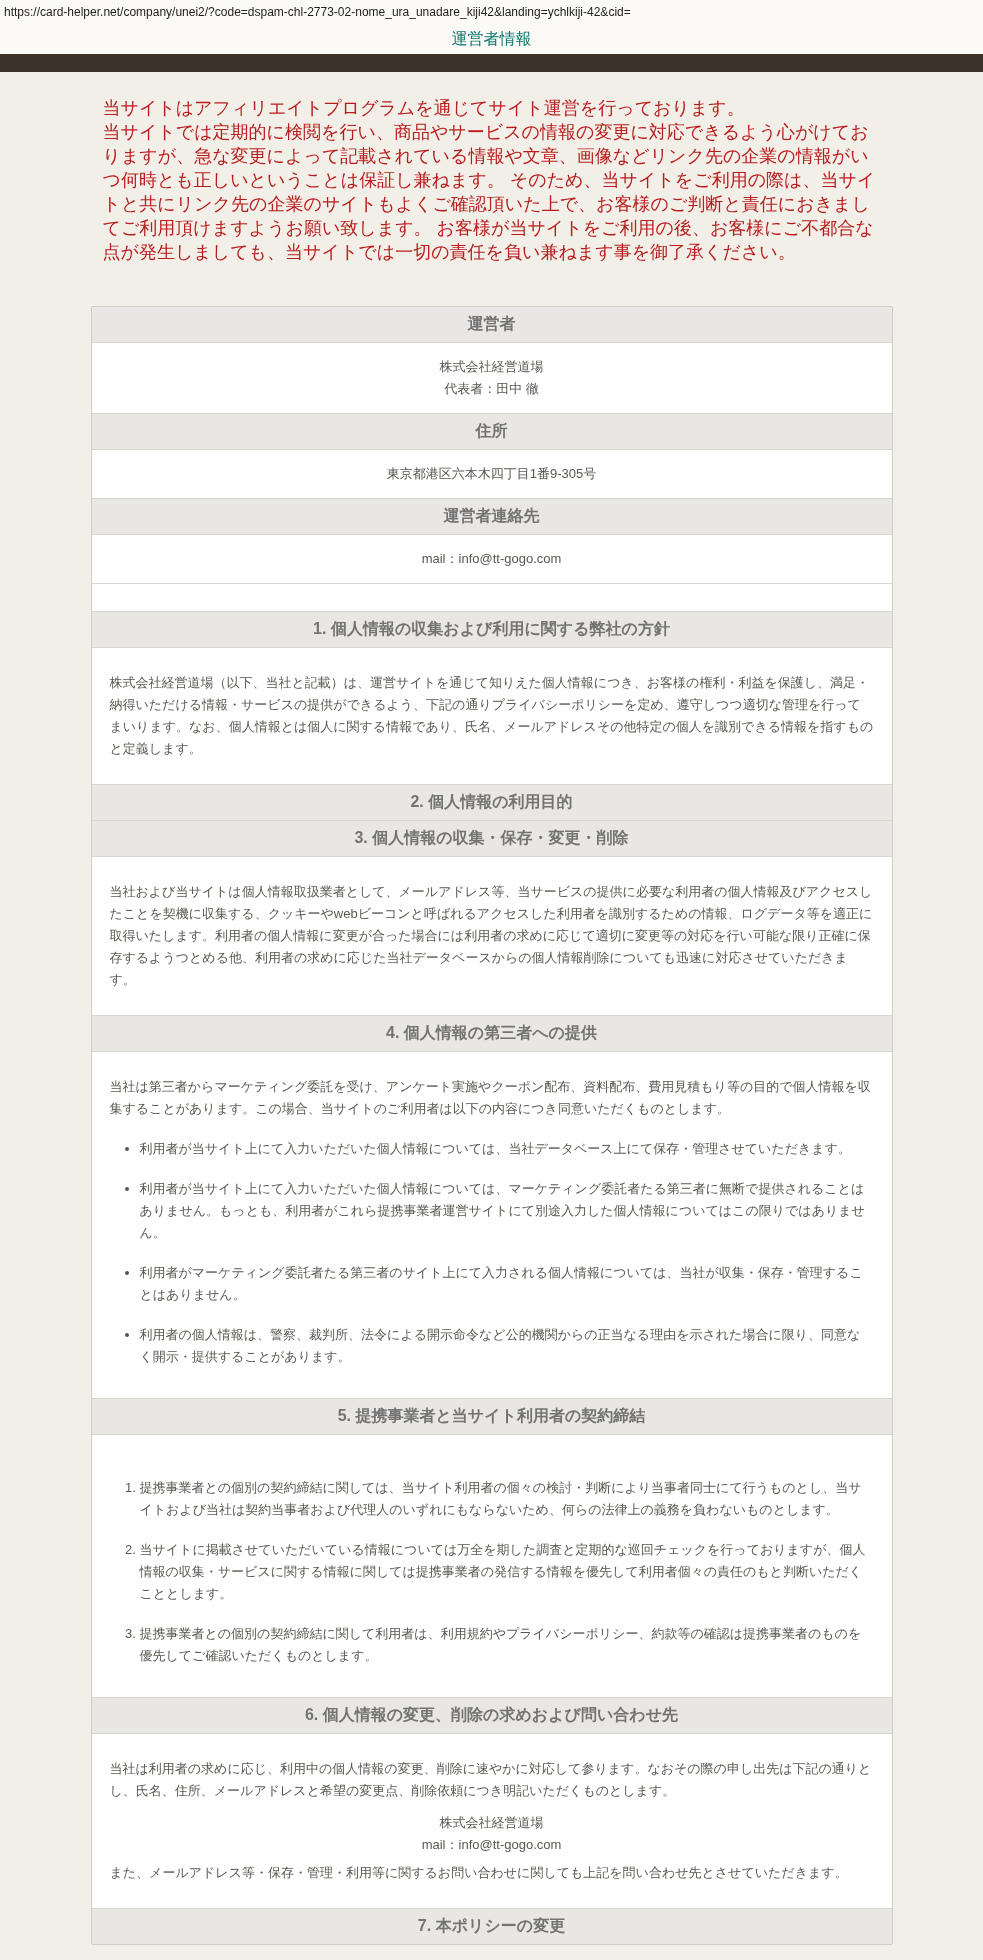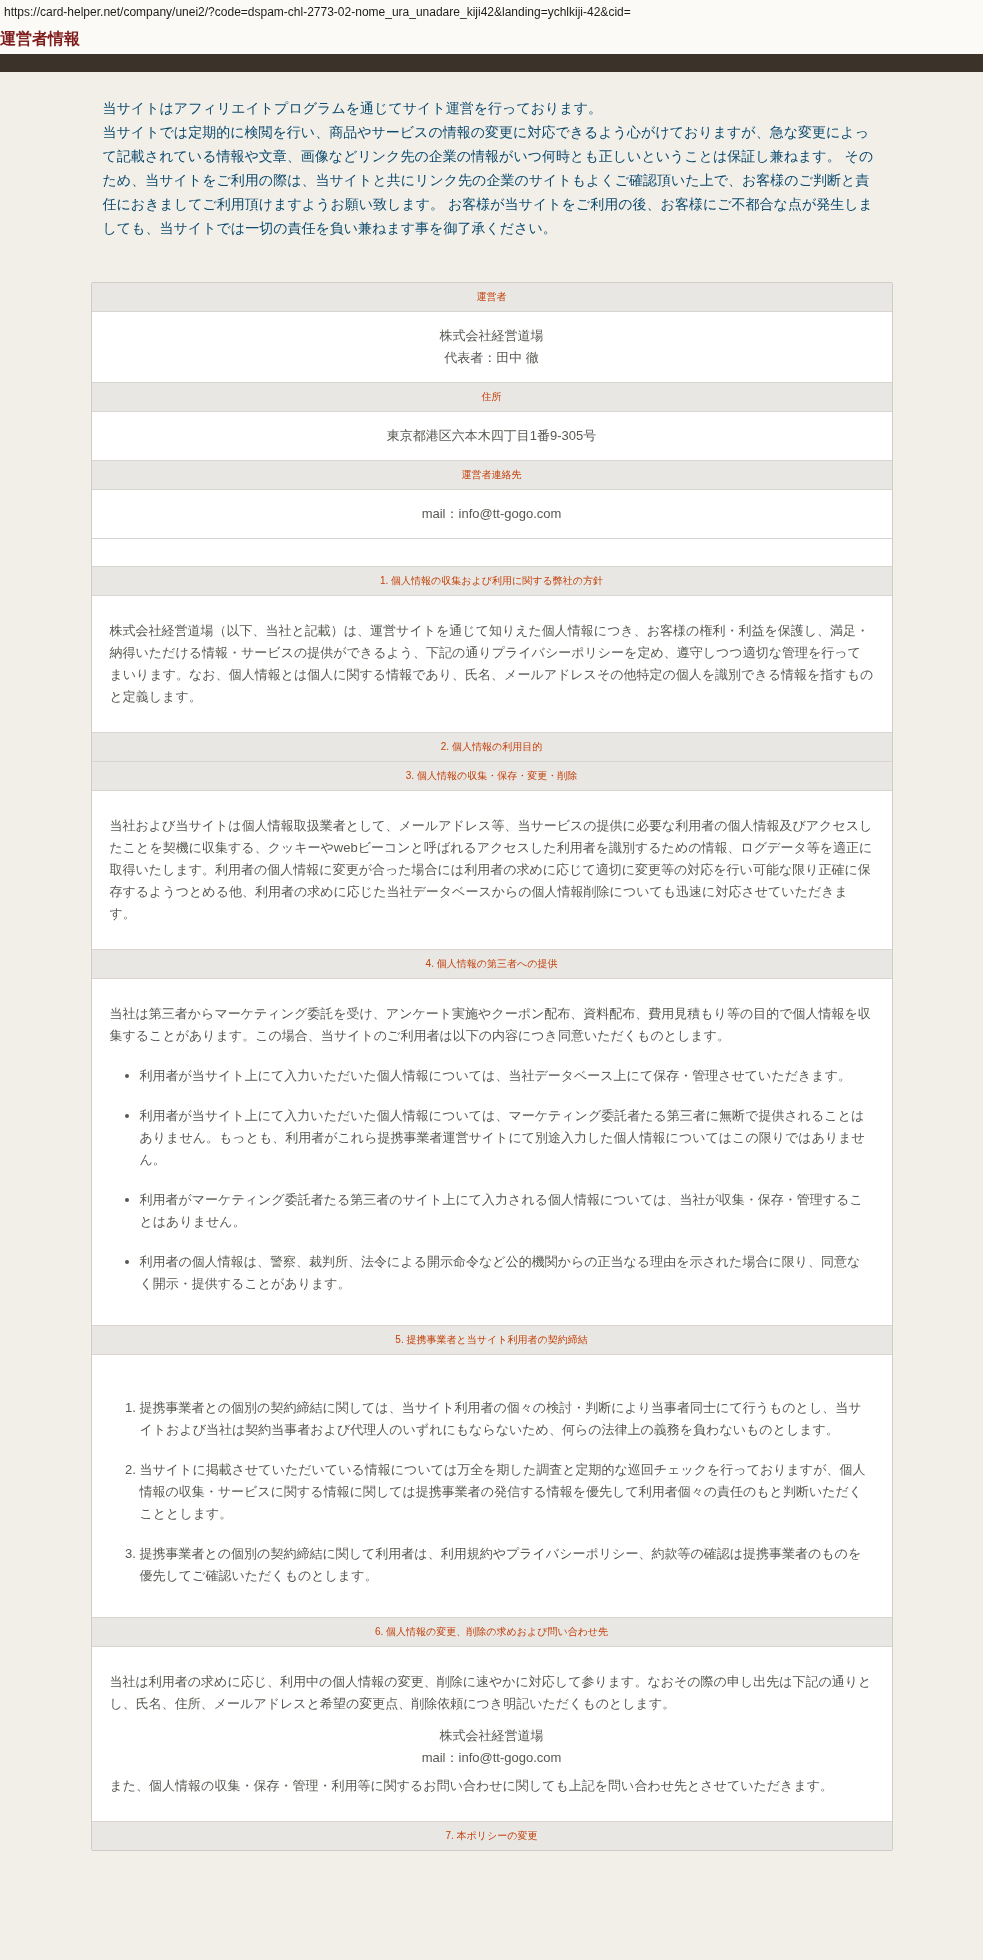--- a/index.html
+++ b/index.html
@@ -17,54 +17,54 @@
   .url-line {
     font-size: 12px;
     color: #1f1d1a;
     padding: 2px 4px 10px 4px;
     letter-spacing: 0;
     white-space: nowrap;
     overflow: hidden;
   }
   .page-title {
     font-size: 16px;
-    font-weight: bold;
-    color: #7f1d1d;
-    text-align: left;
+    font-weight: normal;
+    color: #0f766e;
+    text-align: center;
   }
   .bar-top {
     height: 18px;
     background: #3b322a;
   }
   .content {
     width: 802px;
     margin: 0 auto;
   }
   .intro {
     padding: 24px 12px 0 12px;
-    font-size: 14px;
+    font-size: 18px;
     line-height: 24px;
-    color: #0c4a6e;
+    color: #b91c1c;
   }
   .intro p { margin: 0; }
   .info-table {
     margin: 42px auto 0 auto;
     width: 802px;
     background: #ffffff;
     border: 1px solid #cfccc7;
     border-radius: 2px;
   }
   .row { border-bottom: 1px solid #d8d5d0; }
   .row:last-child { border-bottom: none; }
   .header-row {
     background: #e9e7e3;
-    font-weight: normal;
+    font-weight: bold;
     text-align: center;
-    font-size: 10px;
-    color: #c2410c;
+    font-size: 16px;
+    color: #737373;
     padding: 7px 10px;
   }
   .content-row {
     background: #ffffff;
     font-size: 13px;
     line-height: 22px;
     color: #585751;
     padding: 24px 18px;
   }
   .content-row.center { text-align: center; padding: 13px 18px; }
@@ -138,17 +138,17 @@
           <li>提携事業者との個別の契約締結に関して利用者は、利用規約やプライバシーポリシー、約款等の確認は提携事業者のものを優先してご確認いただくものとします。</li>
         </ol>
       </div>
       <div class="row header-row">6. 個人情報の変更、削除の求めおよび問い合わせ先</div>
       <div class="row content-row">
         <p>当社は利用者の求めに応じ、利用中の個人情報の変更、削除に速やかに対応して参ります。なおその際の申し出先は下記の通りとし、氏名、住所、メールアドレスと希望の変更点、削除依頼につき明記いただくものとします。</p>
         <div class="center-lines">
           <div class="cline">株式会社経営道場</div>
           <div class="cline">mail：info@tt-gogo.com</div>
         </div>
-        <p>また、個人情報の収集・保存・管理・利用等に関するお問い合わせに関しても上記を問い合わせ先とさせていただきます。</p>
+        <p>また、メールアドレス等・保存・管理・利用等に関するお問い合わせに関しても上記を問い合わせ先とさせていただきます。</p>
       </div>
       <div class="row header-row">7. 本ポリシーの変更</div>
     </div>
 </div>
 
 </body></html>

